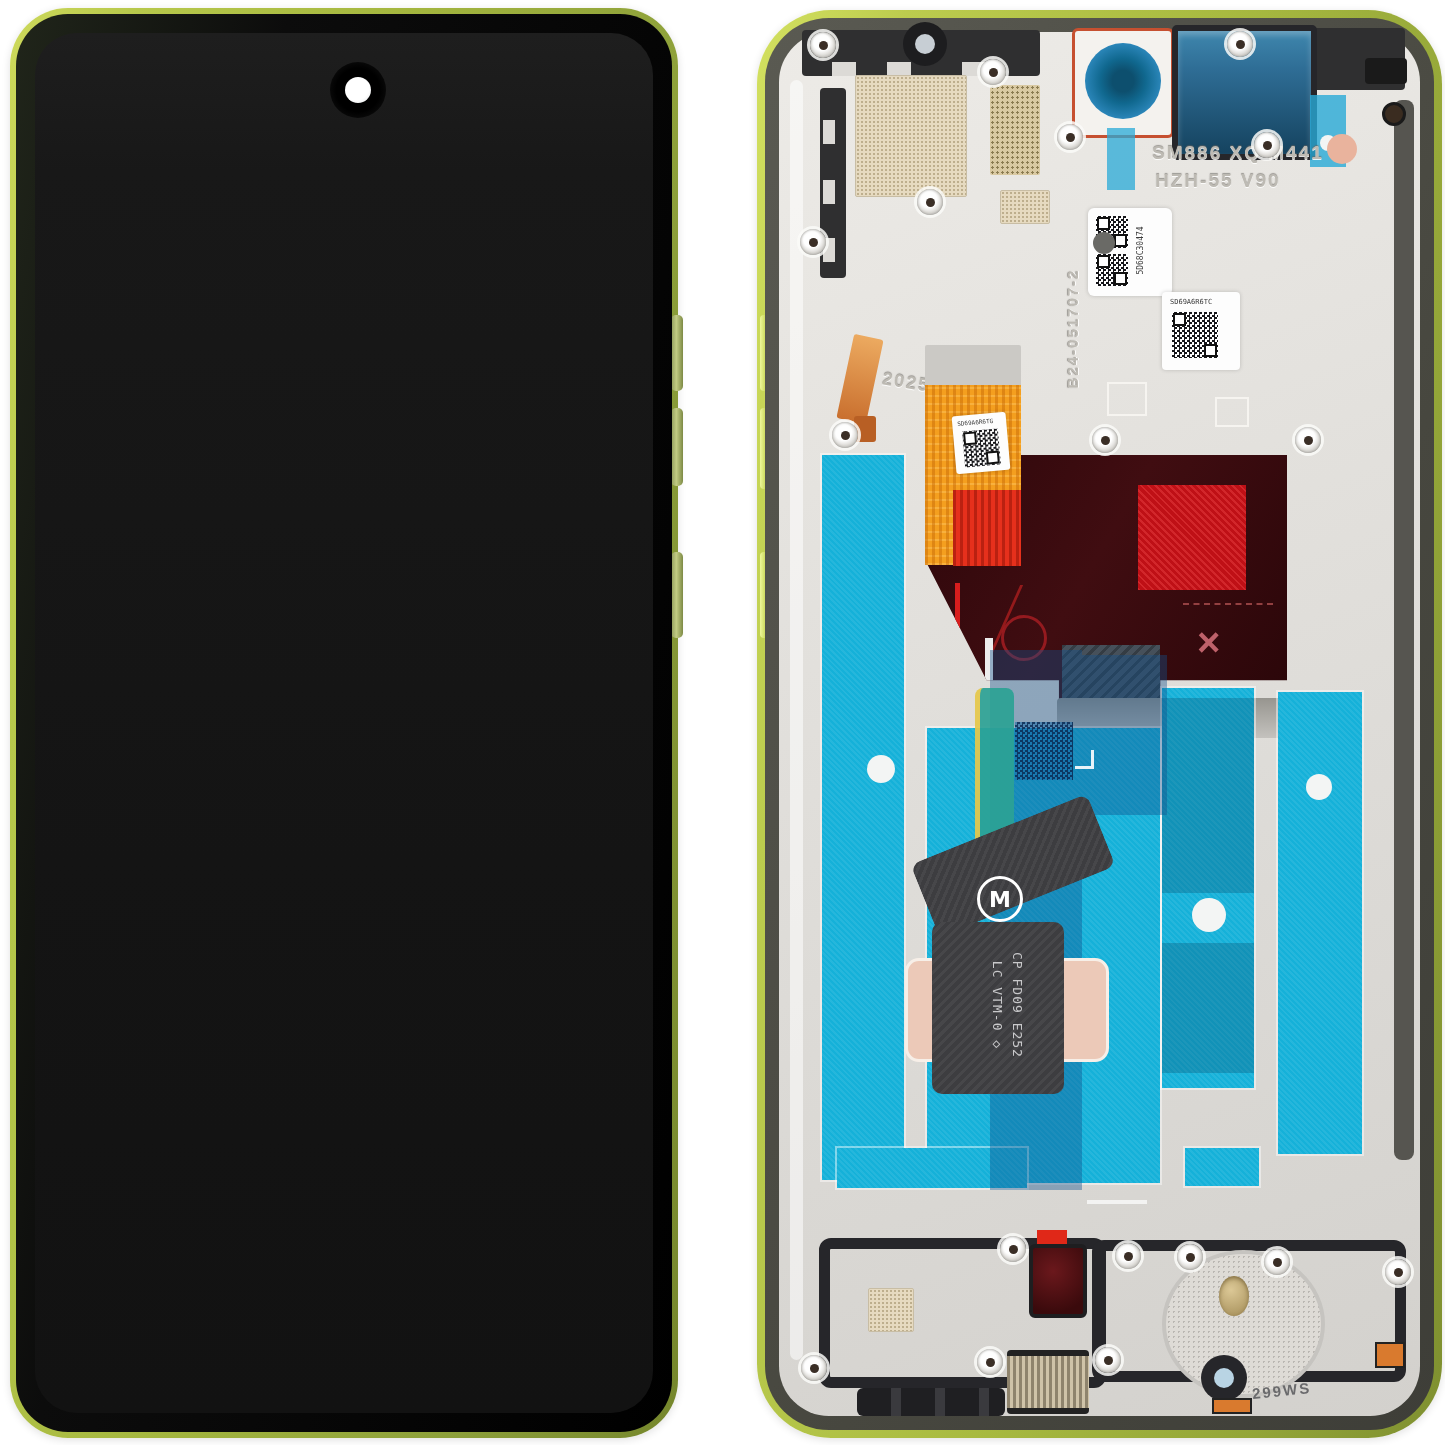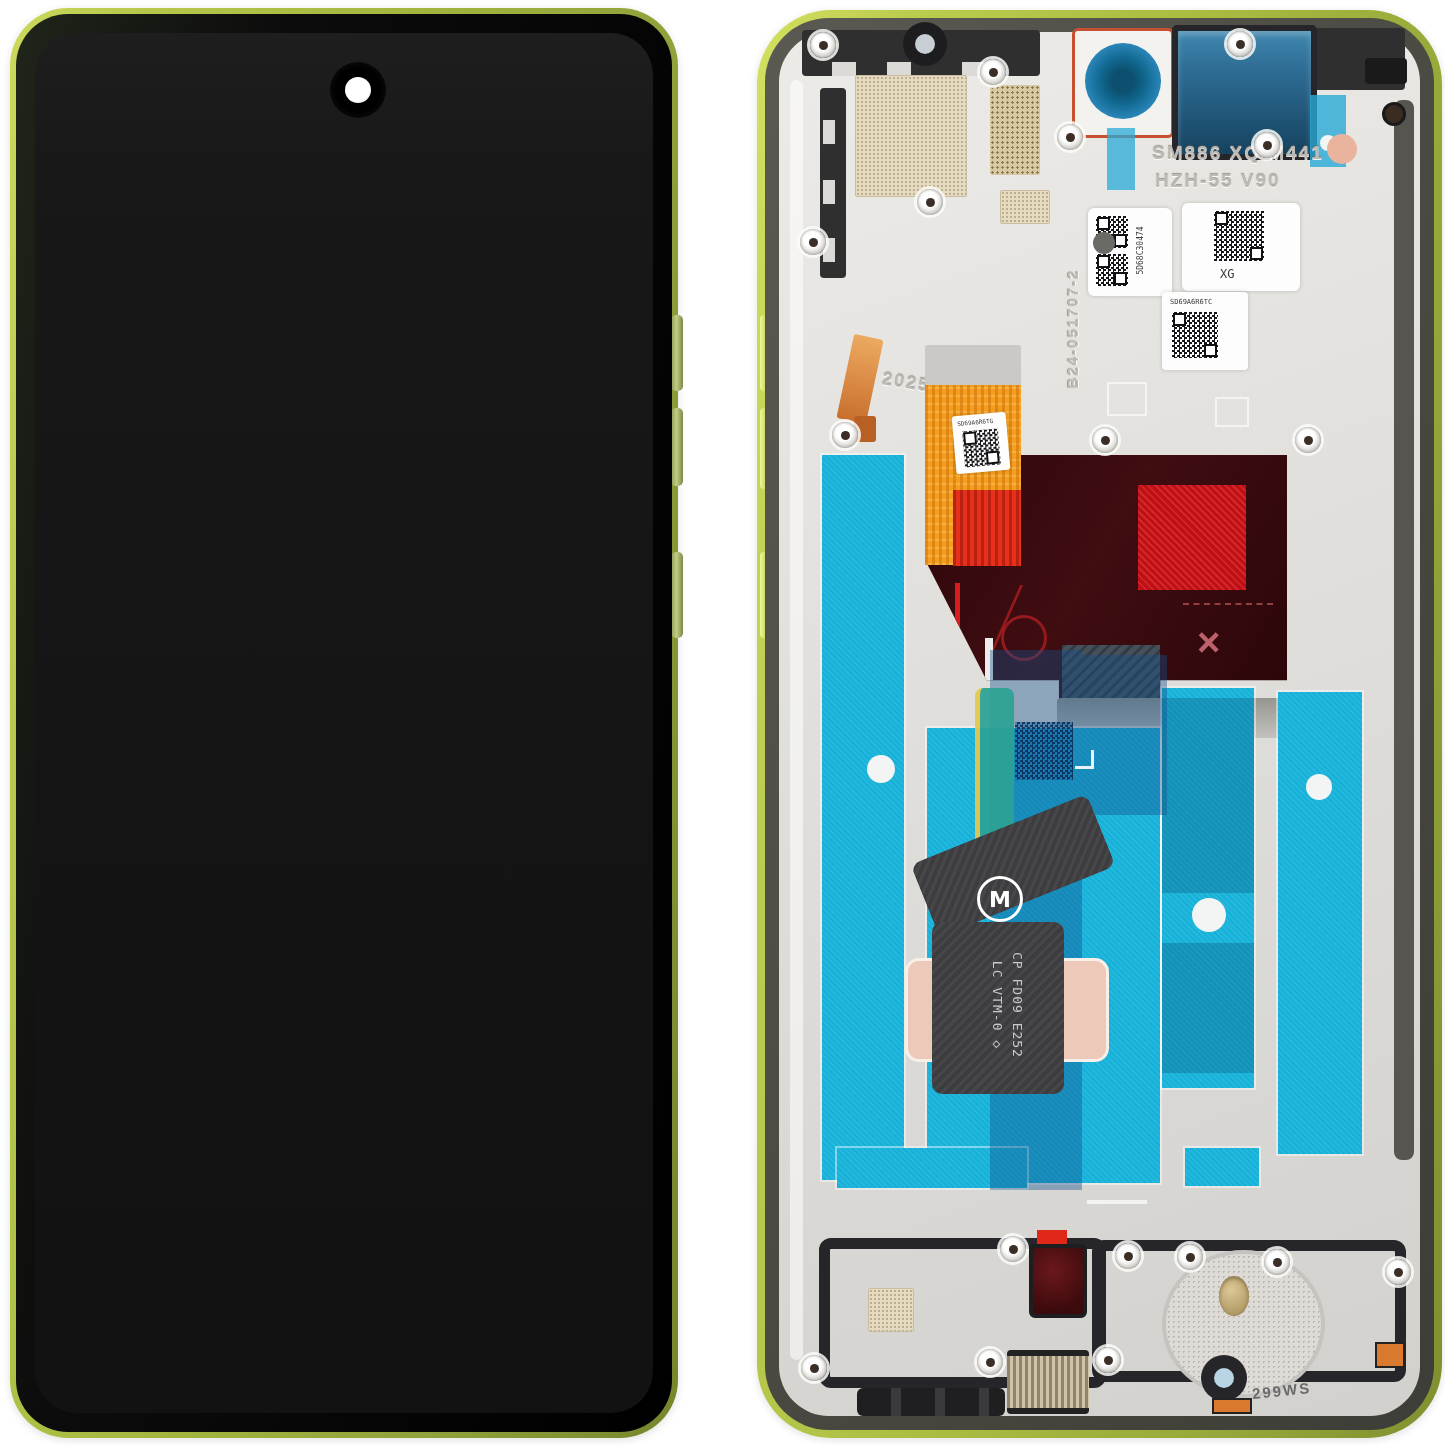--- a/index.html
+++ b/index.html
@@ -130,25 +130,21 @@
     <div class="engraved" style="left:395px;top:132px;font-size:19px;">SM886 XQ M441</div>
     <div class="engraved" style="left:398px;top:160px;font-size:19px;text-align:right;">HZH-55 V90</div>
     <div class="engraved" style="left:230px;top:310px;font-size:15px;transform:rotate(-90deg);transform-origin:center;width:170px;text-align:center;">B24-051707-2</div>
     <div class="engraved" style="left:125px;top:362px;font-size:18px;transform:rotate(9deg);">2025</div>
 
     <div class="sticker" style="left:331px;top:198px;width:84px;height:88px;">
       <div class="qr" style="left:8px;top:8px;width:32px;height:32px;"></div>
       <div class="qr" style="left:8px;top:46px;width:32px;height:32px;"></div>
       <div class="stk-txt abs" style="left:28px;top:38px;font-size:8px;transform:rotate(-90deg);white-space:nowrap;">5D68C30474</div>
     </div>
-    <div class="sticker" style="left:425px;top:193px;width:118px;height:88px;">
-      <div class="qr" style="left:32px;top:8px;width:50px;height:50px;"></div>
-      <div class="stk-txt abs" style="left:38px;top:64px;font-size:12px;">XG</div>
-    </div>
-    <div class="sticker" style="left:405px;top:282px;width:86px;height:78px;border-radius:4px;">
+    <div class="sticker" style="left:405px;top:282px;width:78px;height:78px;border-radius:4px;">
       <div class="stk-txt abs" style="left:8px;top:6px;font-size:7px;">SD69A6R6TC</div>
       <div class="qr" style="left:10px;top:20px;width:46px;height:46px;"></div>
     </div>
 
     <div class="copper" style="left:88px;top:326px;width:30px;height:86px;transform:rotate(12deg);"></div>
     <div class="copper" style="left:97px;top:406px;width:22px;height:26px;background:#b85f24;"></div>
 
     <div class="panel">
       <div class="abs" style="left:213px;top:30px;width:108px;height:105px;background:#bf1016;background-image:repeating-linear-gradient(45deg,rgba(255,90,90,.3) 0 2px,transparent 2px 5px);"></div>
       <div class="abs" style="left:137px;top:190px;width:98px;height:62px;background:#46505a;background-image:repeating-linear-gradient(135deg,rgba(0,0,0,.25) 0 3px,transparent 3px 8px);"></div>

